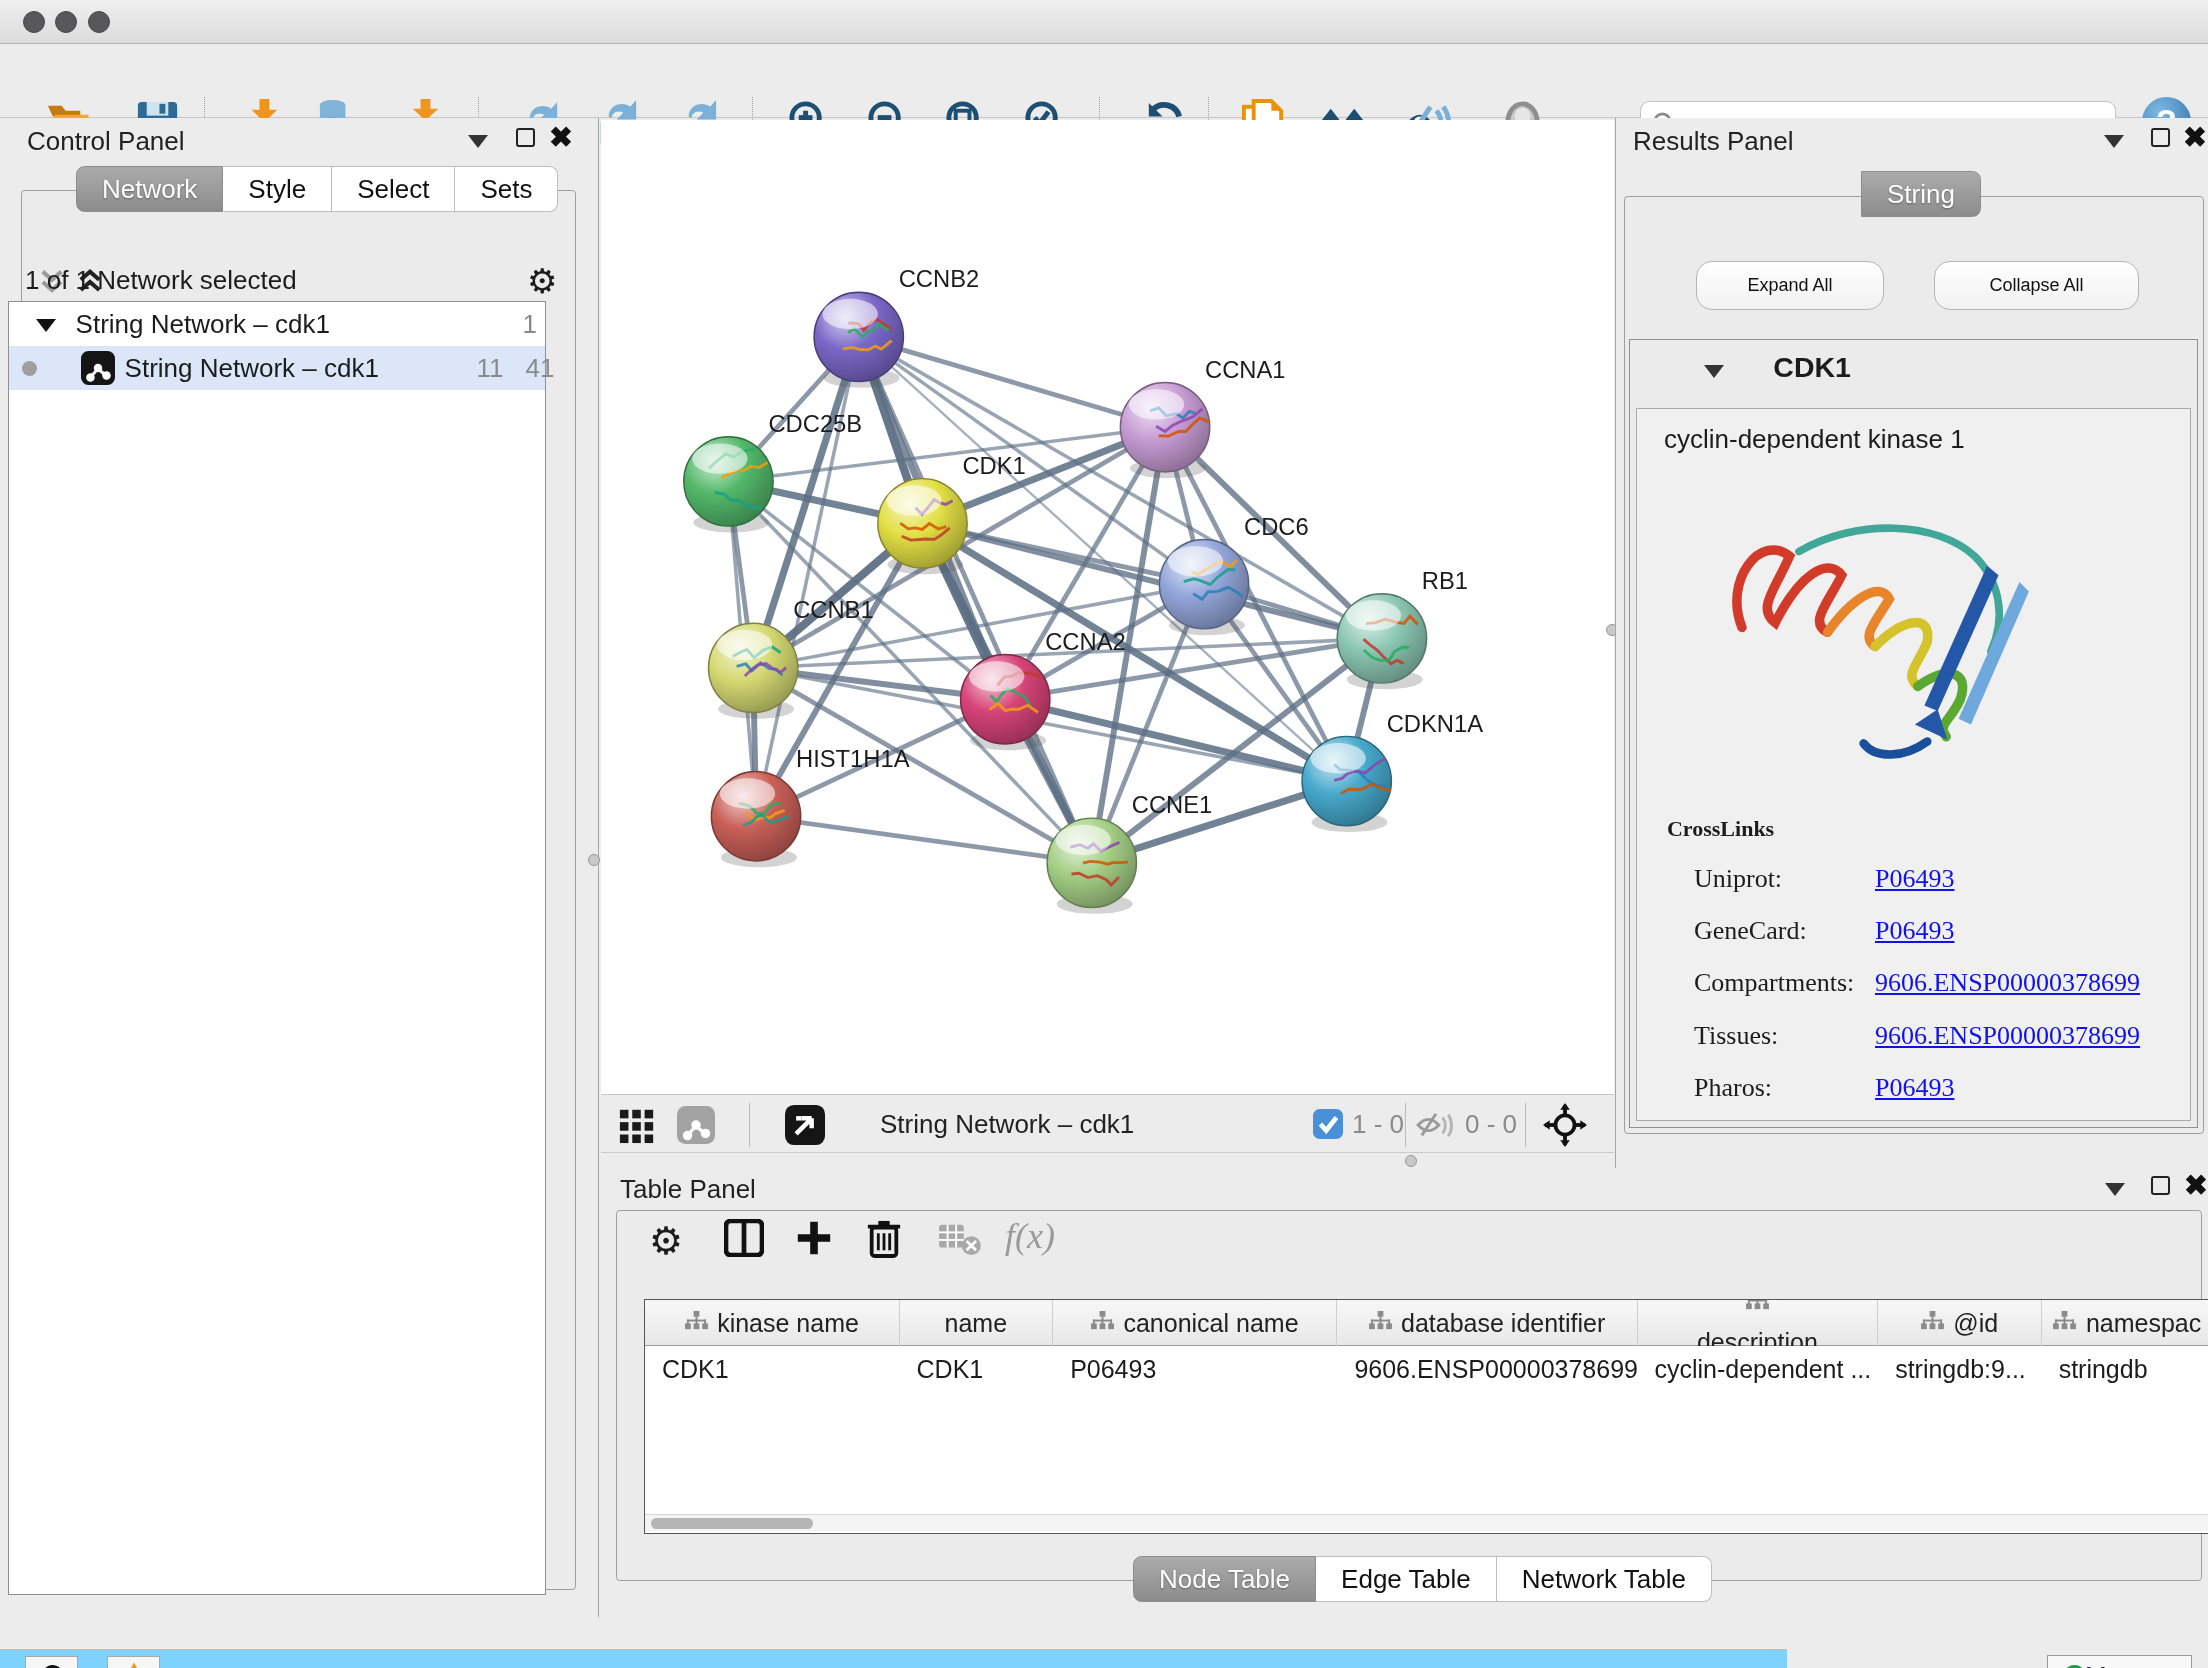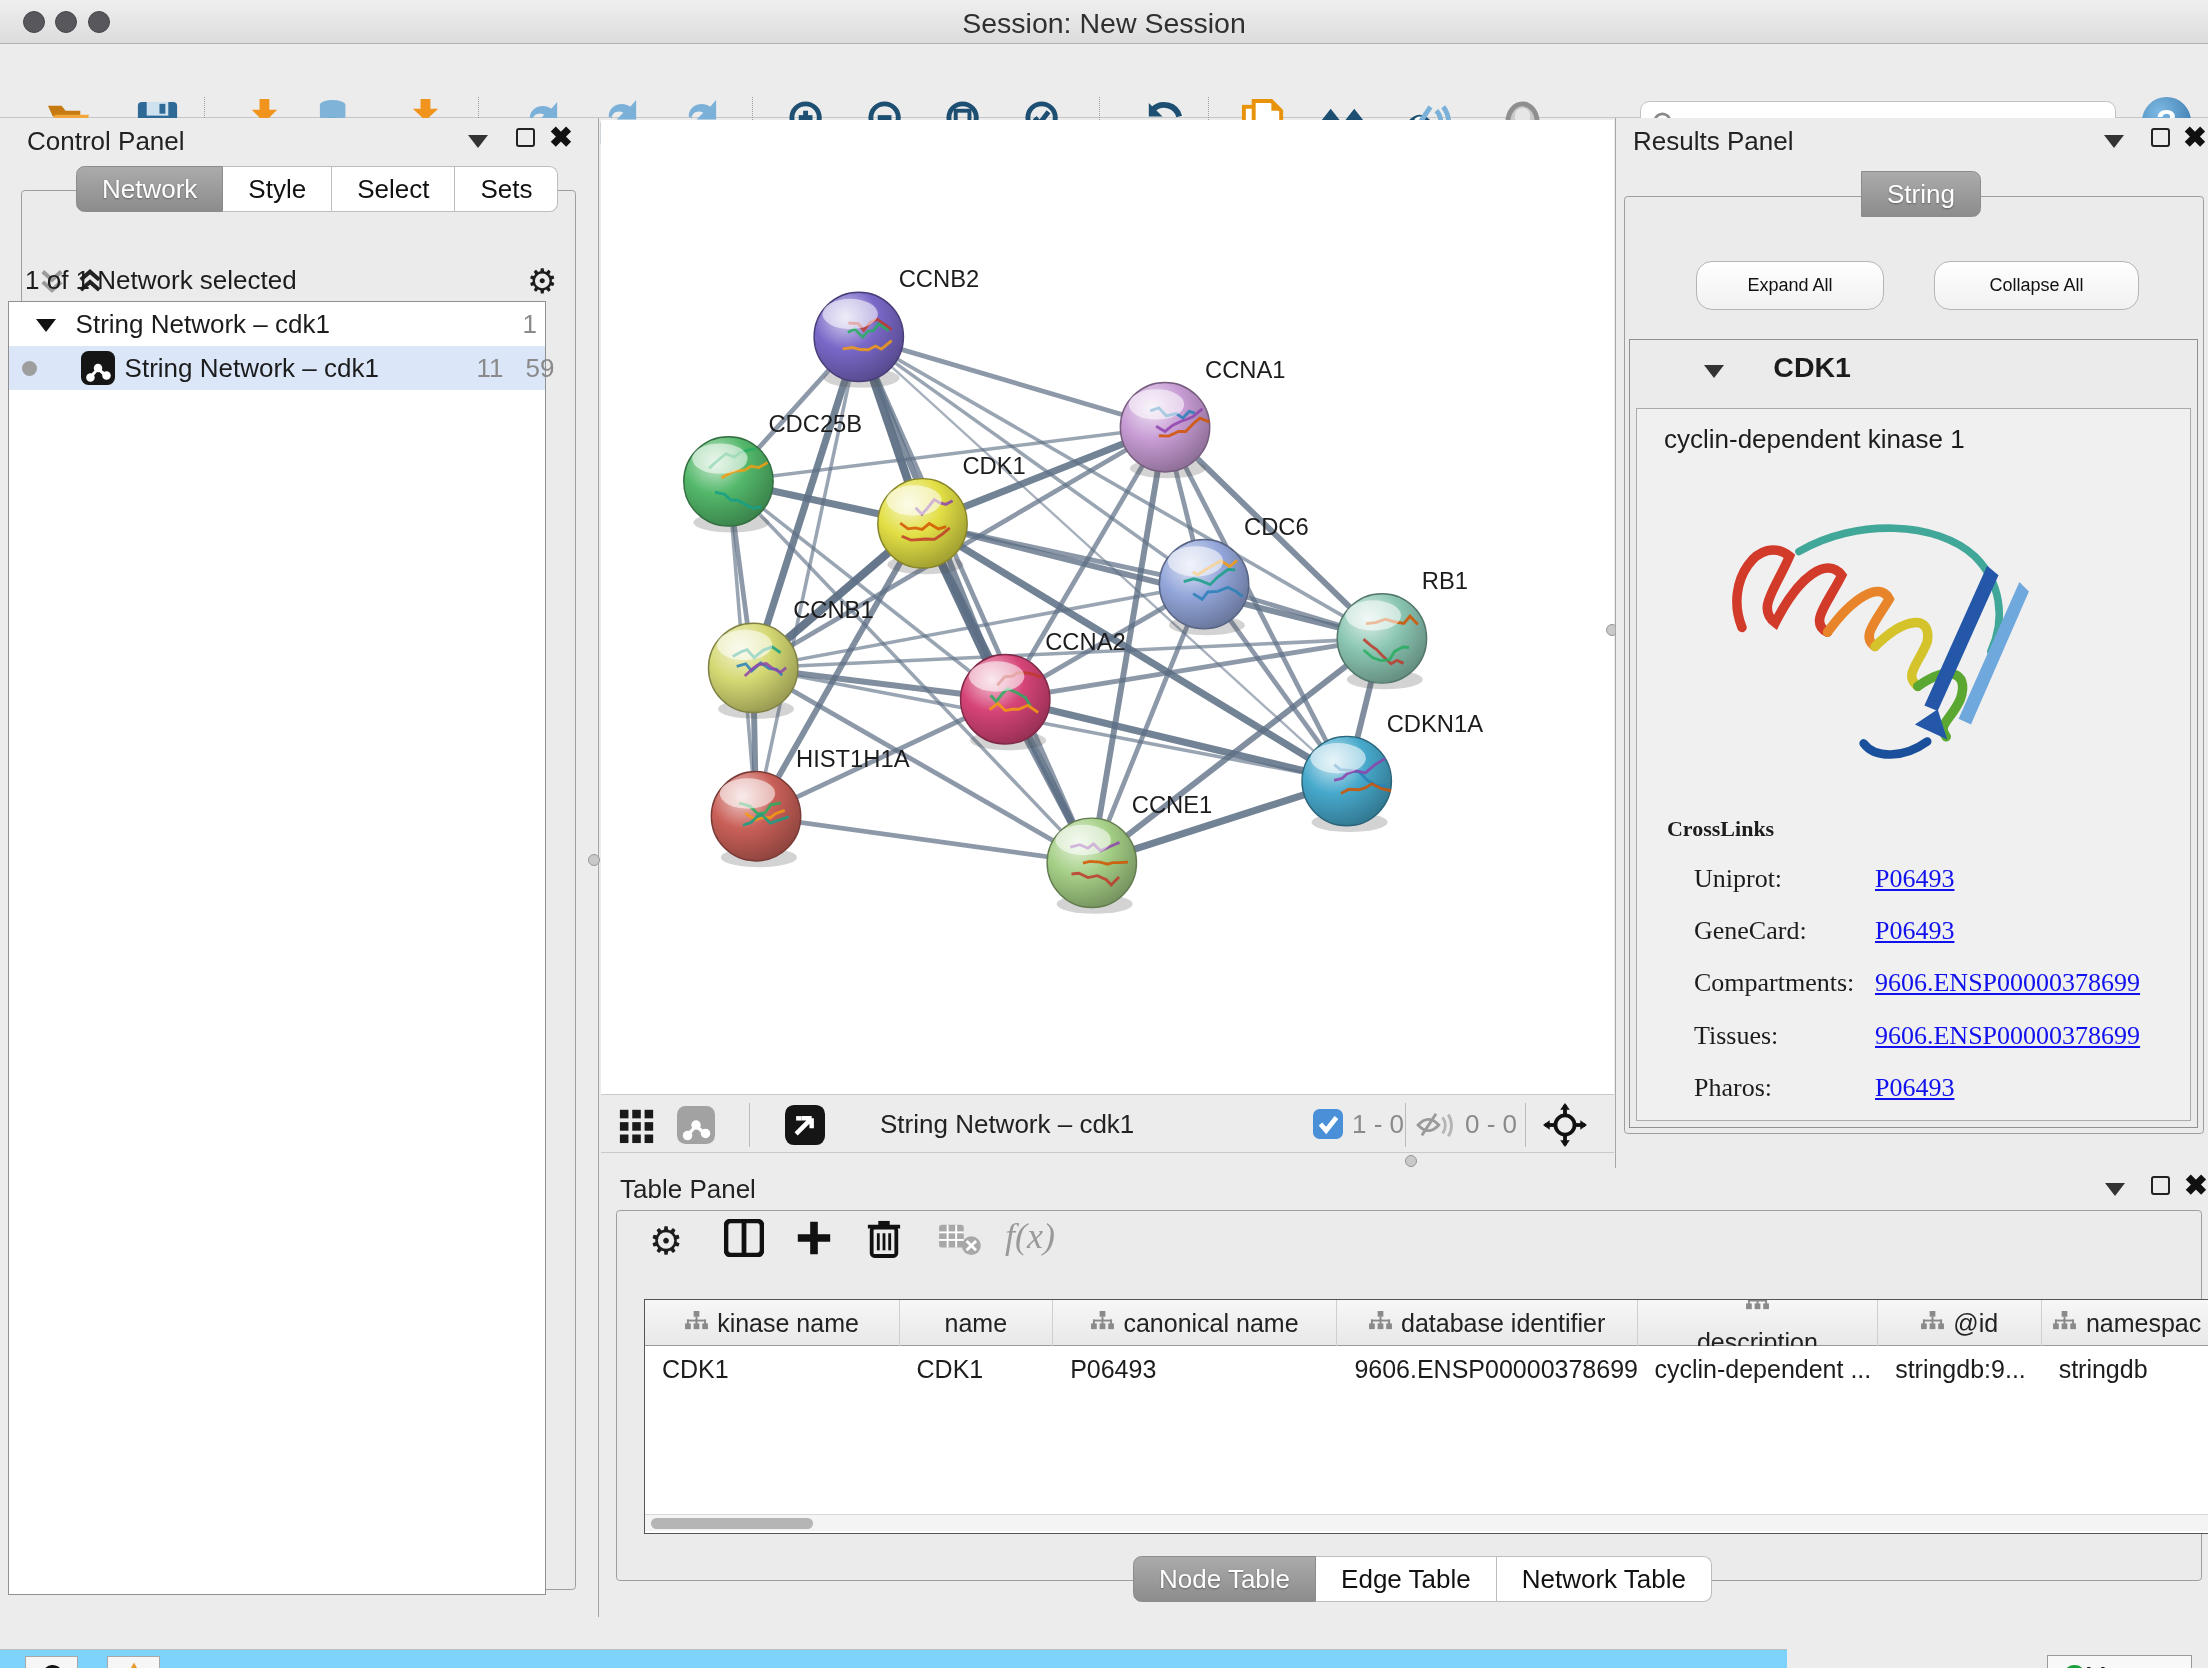--- a/index.html
+++ b/index.html
@@ -96,21 +96,20 @@
   #memory-dot { position:absolute; left:15px; top:9.5px; width:23px; height:23px; border-radius:50%; background:#1d9e3c; }
   .chev { stroke-width:3.5; fill:none; }
 </style>
 </head>
 <body>
 
 <div id="titlebar">
   <div class="tl" style="left:23px"></div>
   <div class="tl" style="left:55px"></div>
   <div class="tl" style="left:88px"></div>
-  <div id="win-title">Session: New Session</div>
 </div>
 
 <div id="toolbar">
   <span class="ti" style="left:43px">
     <svg viewBox="0 0 52 52">
         <path d="M5 9h14l4 5h15v6H10z" fill="#c57a12"></path>
         <path d="M12 18h35l-8 22H4z" fill="#f2a63b"></path>
       </svg></span>
   <span class="ti" style="left:132px">
     <svg viewBox="0 0 52 52">
@@ -300,21 +299,21 @@
           <rect width="36" height="36" rx="8" fill="#151515"></rect>
           <g fill="#fff">
             <circle cx="10" cy="28" r="4.5"></circle>
             <circle cx="18" cy="18" r="4.5"></circle>
             <circle cx="27" cy="26" r="4.5"></circle>
             <path d="M9 26l9-9 10 8-2 3-8-7-7 8z"></path>
           </g>
         </svg>
       <span style="position:absolute;left:116px">String Network – cdk1</span>
       <span class="badge" style="left:468px">11</span>
-      <span class="badge" style="left:517px">59</span>
+      <span class="badge" style="left:517px">41</span>
     </div>
   </div>
 </div>
 
 <svg id="net-canvas" viewBox="0 0 1065 1024">
     <defs>
       <radialGradient id="g0" cx="35%" cy="28%" r="80%">
         <stop offset="0%" stop-color="rgb(218,213,240)"></stop>
         <stop offset="45%" stop-color="#7a68c8"></stop>
         <stop offset="100%" stop-color="rgb(83,71,136)"></stop>

